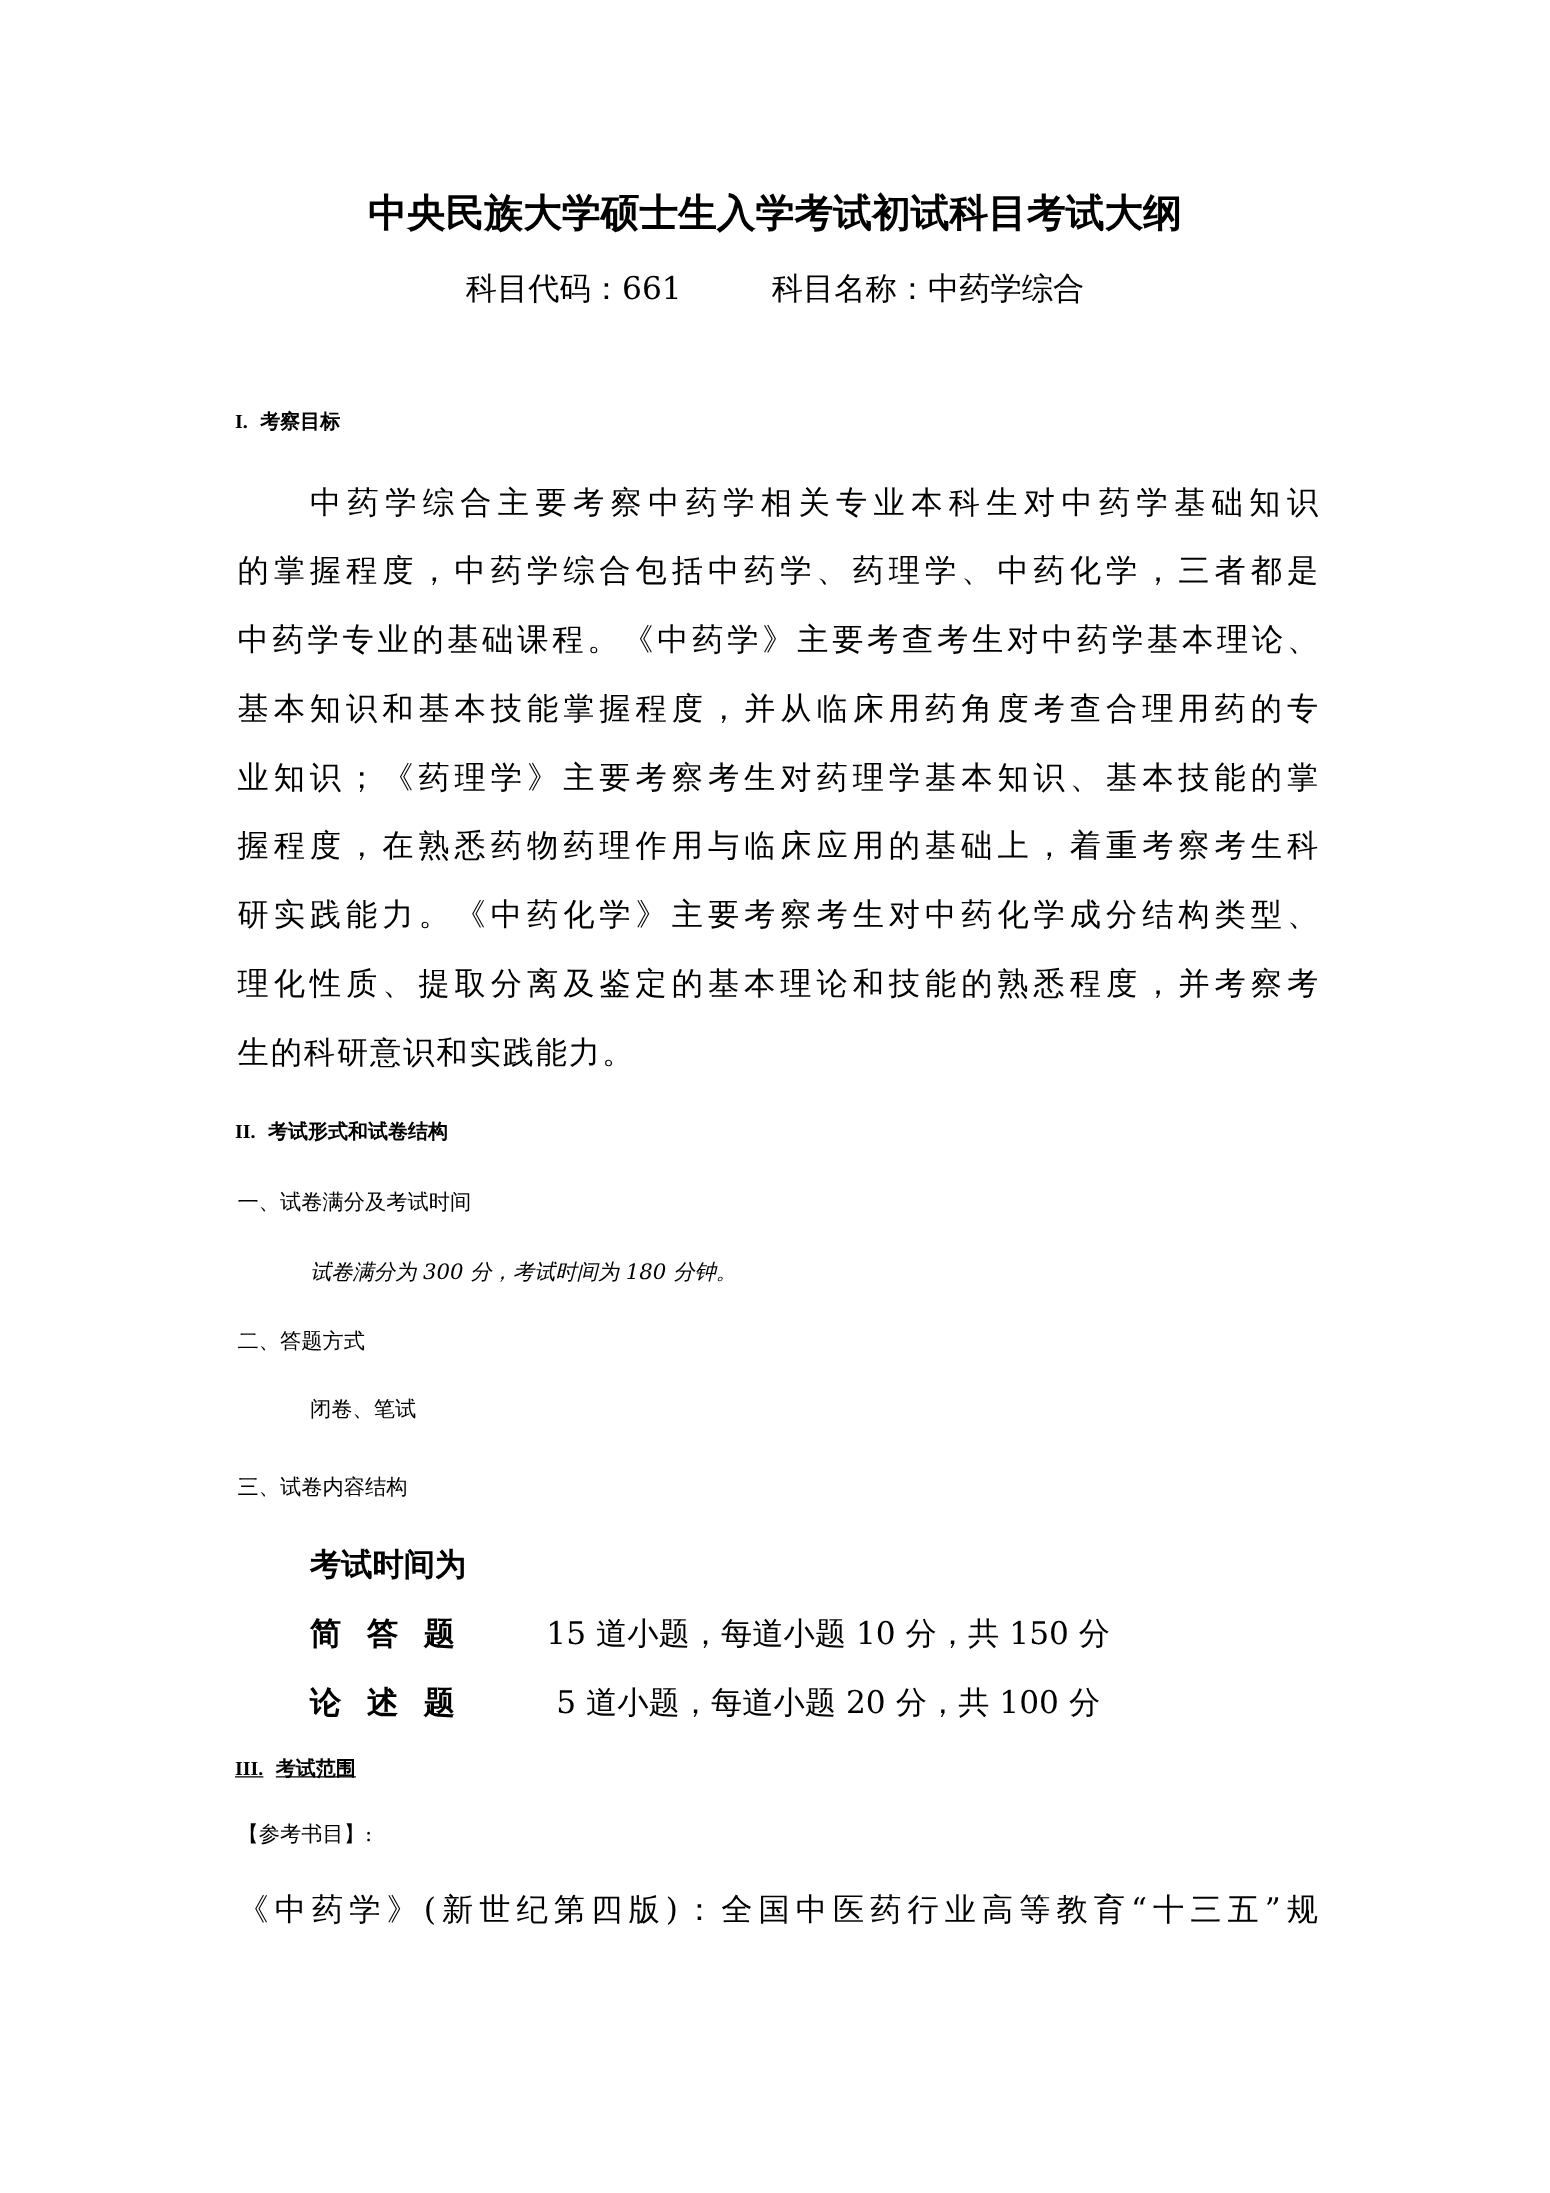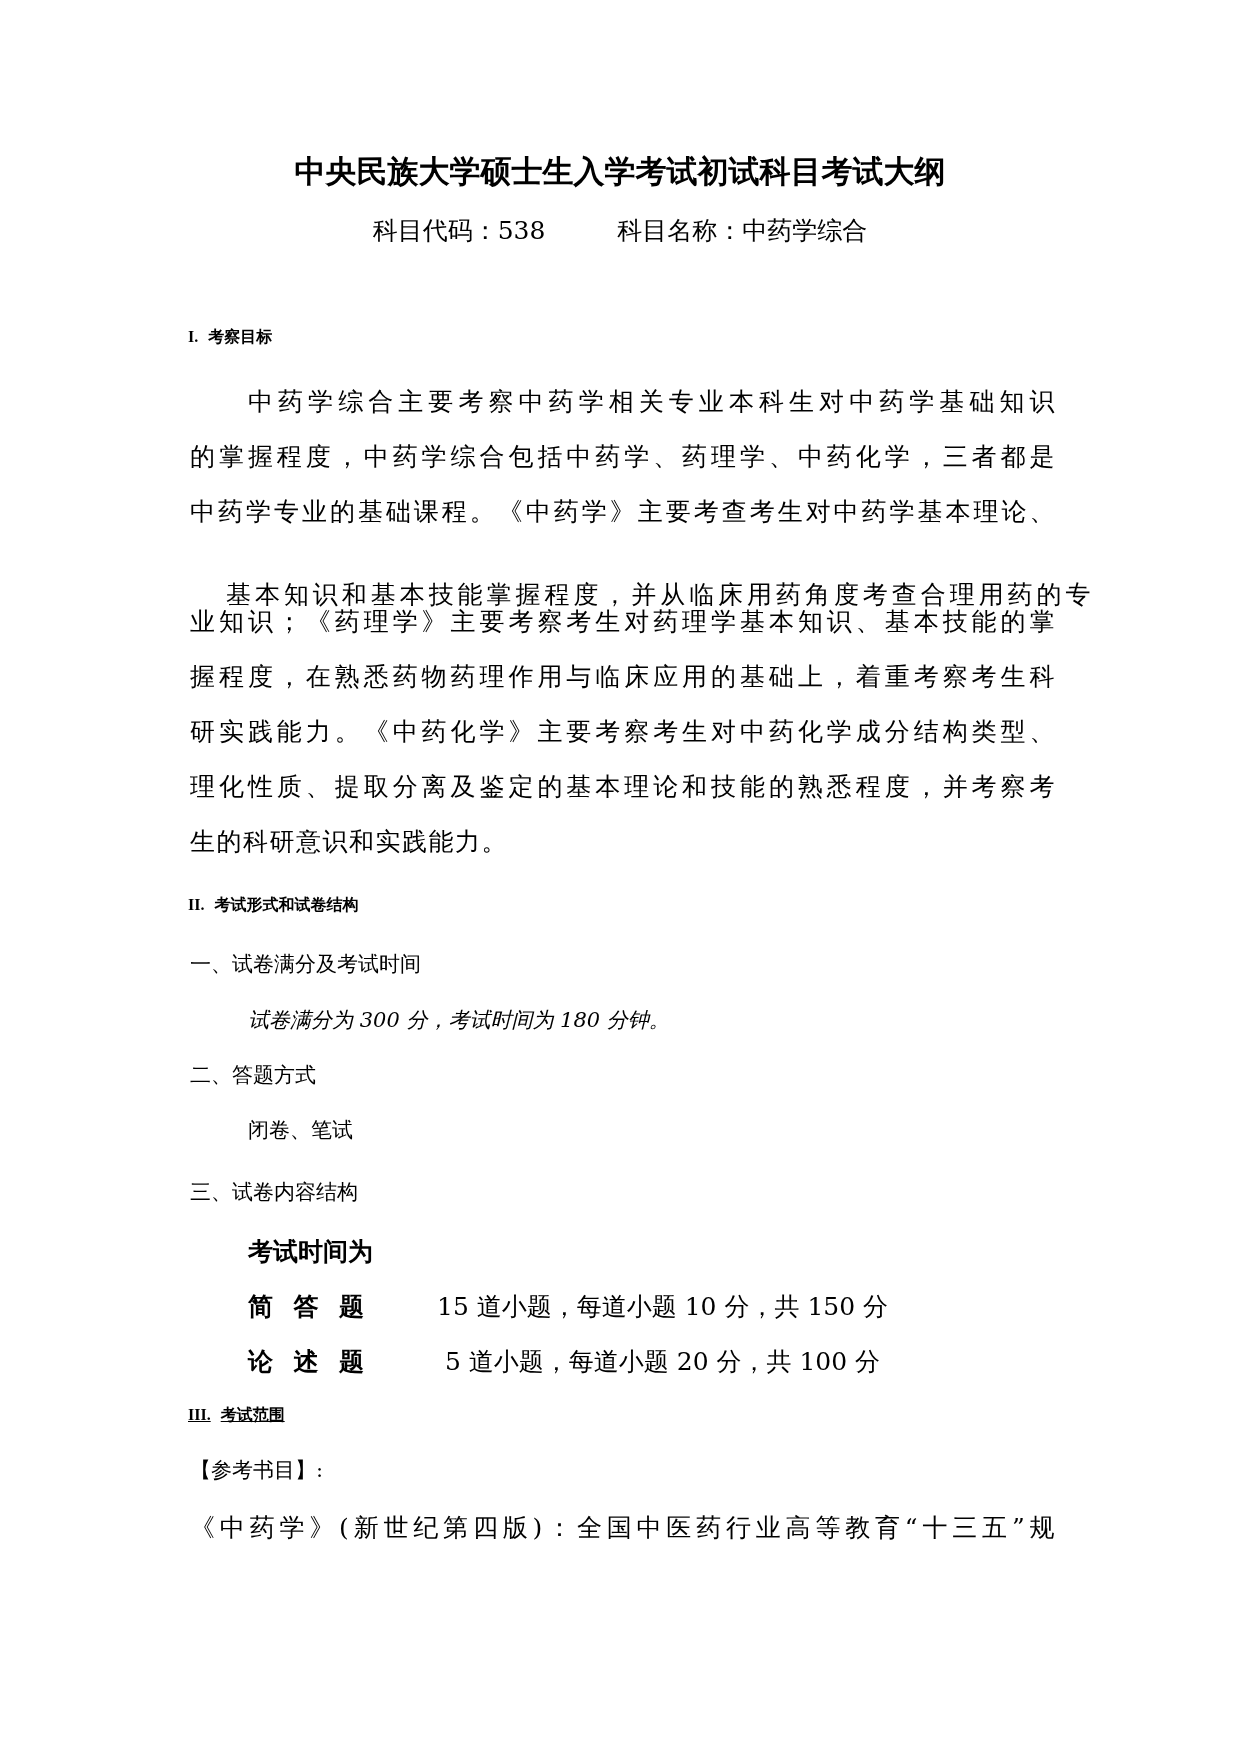--- a/index.html
+++ b/index.html
@@ -9,43 +9,43 @@
     .ln { position: absolute; white-space: nowrap; line-height: 1; }
     .title { left: 0; width: 1240px; text-align: center; top: 156px;
              font-family: "DejaVu Sans", "Liberation Sans", sans-serif; font-weight: bold;
              font-size: 31px; letter-spacing: 0px; }
     .subtitle { left: 0; width: 1240px; text-align: center; top: 218px; font-size: 25px; }
     .subtitle .gap { display: inline-block; width: 72px; }
     .h { font-family: "DejaVu Sans", "Liberation Sans", sans-serif; font-weight: bold; font-size: 16px; left: 188px; }
     .h .num { font-family: "Liberation Serif", "DejaVu Serif", serif; font-weight: bold; margin-right: 10px; }
     .body { font-size: 25px; left: 190px; width: 866px; text-align: justify; text-align-last: justify; letter-spacing: 1.5px; }
     .body.last { text-align-last: left; }
-    .plain { font-size: 21px; }
+    .plain { font-size: 17px; }
     .row-label { font-family: "DejaVu Sans", "Liberation Sans", sans-serif; font-weight: bold; font-size: 25px; left: 248px; width: 116px; text-align: justify; text-align-last: justify; }
     .row-val { font-size: 25px; left: 437px; }
   </style>
 </head>
 <body>
 
 <div class="page">
 
   <div class="ln title">中央民族大学硕士生入学考试初试科目考试大纲</div>
 
   <div class="ln subtitle">
-    <span>科目代码：538</span><span class="gap"></span><span>科目名称：中药学综合</span>
+    <span>科目代码：661</span><span class="gap"></span><span>科目名称：中药学综合</span>
   </div>
 
   <div class="ln h" style="top:329px;">
     <span class="num">I.</span><span>考察目标</span>
   </div>
 
   <div class="ln body" style="top:389px; left:248px; width:808px;">中药学综合主要考察中药学相关专业本科生对中药学基础知识</div>
   <div class="ln body" style="top:444px;">的掌握程度，中药学综合包括中药学、药理学、中药化学，三者都是</div>
   <div class="ln body" style="top:499px;">中药学专业的基础课程。《中药学》主要考查考生对中药学基本理论、</div>
-  <div class="ln body" style="top:582px;margin-left:36px;">基本知识和基本技能掌握程度，并从临床用药角度考查合理用药的专</div>
+  <div class="ln body" style="top:554px;">基本知识和基本技能掌握程度，并从临床用药角度考查合理用药的专</div>
   <div class="ln body" style="top:609px;">业知识；《药理学》主要考察考生对药理学基本知识、基本技能的掌</div>
   <div class="ln body" style="top:664px;">握程度，在熟悉药物药理作用与临床应用的基础上，着重考察考生科</div>
   <div class="ln body" style="top:719px;">研实践能力。《中药化学》主要考察考生对中药化学成分结构类型、</div>
   <div class="ln body" style="top:774px;">理化性质、提取分离及鉴定的基本理论和技能的熟悉程度，并考察考</div>
   <div class="ln body last" style="top:829px;">生的科研意识和实践能力。</div>
 
   <div class="ln h" style="top:897px;">
     <span class="num">II.</span><span>考试形式和试卷结构</span>
   </div>
 

